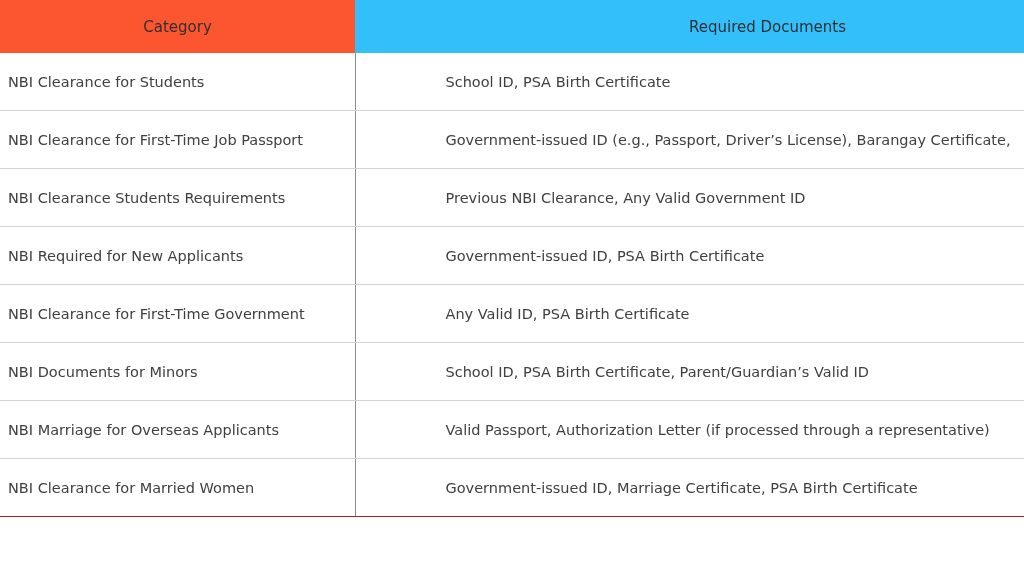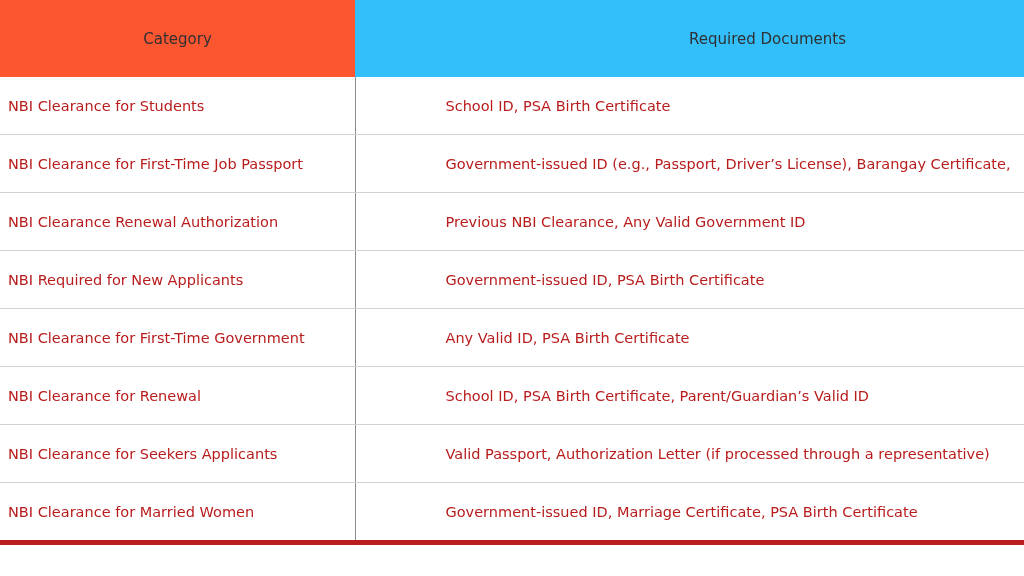--- a/index.html
+++ b/index.html
@@ -28,42 +28,42 @@
     left: 0;
     top: 0;
     width: 1180px;            
     border-collapse: collapse;
     table-layout: fixed;
   }
 
   
   .data-table thead th {
     height: 53px;
-    padding: 12px 10px;
+    padding: 0 10px;
     text-align: center;
     vertical-align: middle;
     font-weight: 400;
     font-size: 15px;
     color: #2f3033;
     border: none;
     white-space: nowrap;
   }
   th.col-category {
     width: 335px;
     background: #FC5630;
   }
   th.col-docs {
     background: #33BFFA;
   }
 
   
   .data-table tbody td {
     height: 57px;
     font-size: 14.5px;
-    color: #b91c1c;
+    color: #404040;
     background: #ffffff;
     vertical-align: middle;
     border-bottom: 1px solid #d2d2d2;
     white-space: nowrap;
     overflow: visible;
     margin-left: 24px;
   }
   td.cell-category {
     width: 335px;
     padding: 0 8px;
@@ -72,21 +72,21 @@
   }
   td.cell-docs {
     padding: 0 0 0 90px;
     text-align: left;
   }
 
   .data-table tbody tr:first-child td {
     border-top: none;
   }
   .data-table tbody tr:last-child td {
-    border-bottom: 5px solid #b91c1c;
+    border-bottom: 1px solid #b91c1c;
   }
 </style>
 </head>
 <body>
 
 <div class="table-wrap">
   <table class="data-table">
     <thead>
       <tr>
         <th class="col-category">Category</th>
@@ -96,37 +96,37 @@
     <tbody>
       <tr>
         <td class="cell-category">NBI Clearance for Students</td>
         <td class="cell-docs">School ID, PSA Birth Certificate</td>
       </tr>
       <tr>
         <td class="cell-category">NBI Clearance for First-Time Job Passport</td>
         <td class="cell-docs">Government-issued ID (e.g., Passport, Driver’s License), Barangay Certificate,</td>
       </tr>
       <tr>
-        <td class="cell-category">NBI Clearance Renewal Authorization</td>
+        <td class="cell-category">NBI Clearance Students Requirements</td>
         <td class="cell-docs">Previous NBI Clearance, Any Valid Government ID</td>
       </tr>
       <tr>
         <td class="cell-category">NBI Required for New Applicants</td>
         <td class="cell-docs">Government-issued ID, PSA Birth Certificate</td>
       </tr>
       <tr>
         <td class="cell-category">NBI Clearance for First-Time Government</td>
         <td class="cell-docs">Any Valid ID, PSA Birth Certificate</td>
       </tr>
       <tr>
-        <td class="cell-category">NBI Clearance for Renewal</td>
+        <td class="cell-category">NBI Documents for Minors</td>
         <td class="cell-docs">School ID, PSA Birth Certificate, Parent/Guardian’s Valid ID</td>
       </tr>
       <tr>
-        <td class="cell-category">NBI Clearance for Seekers Applicants</td>
+        <td class="cell-category">NBI Marriage for Overseas Applicants</td>
         <td class="cell-docs">Valid Passport, Authorization Letter (if processed through a representative)</td>
       </tr>
       <tr>
         <td class="cell-category">NBI Clearance for Married Women</td>
         <td class="cell-docs">Government-issued ID, Marriage Certificate, PSA Birth Certificate</td>
       </tr>
     </tbody>
   </table>
 </div>
 

